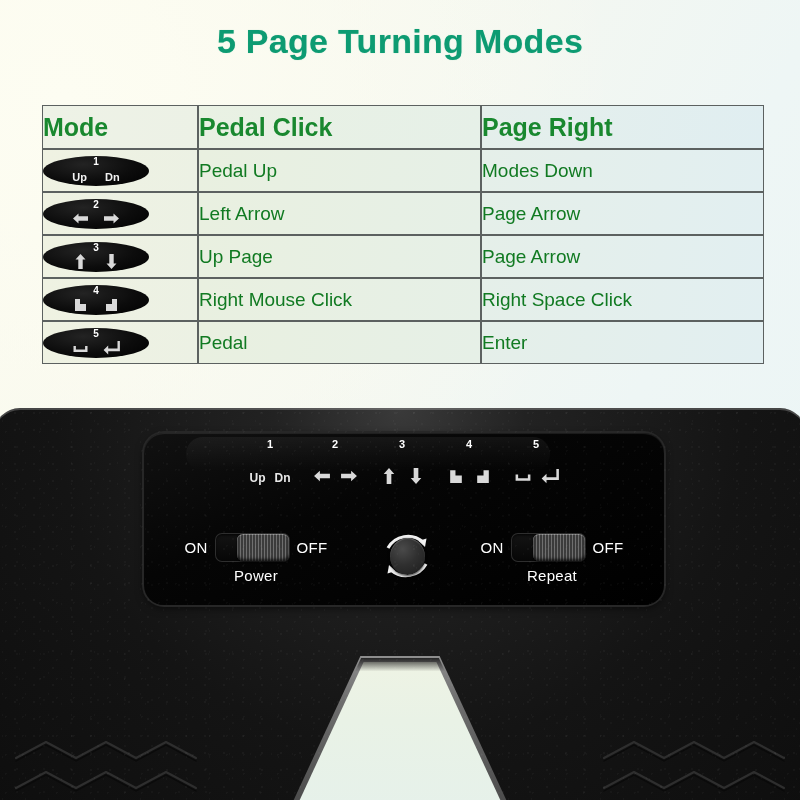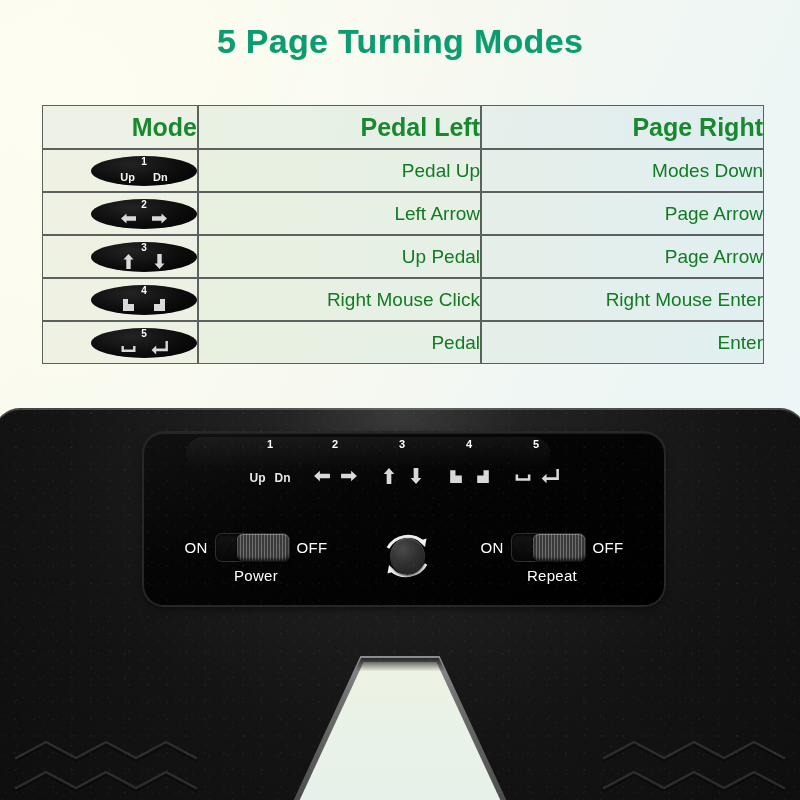--- a/index.html
+++ b/index.html
@@ -51,21 +51,21 @@
     top: 105px;
     width: 716px;
     border-collapse: separate;
     border-spacing: 0;
     table-layout: fixed;
   }
   #mode-table td, #mode-table th {
     border: 1.5px solid #5c6160;
     padding: 0;
     margin: 0;
-    text-align: right;
+    text-align: left;
     vertical-align: middle;
     background-clip: padding-box;
   }
   #mode-table th {
     height: 42px;
     font-family: "Liberation Sans Narrow", "Liberation Sans", sans-serif;
     font-size: 25px;
     font-weight: bold;
     color: #19882f;
   }
@@ -352,21 +352,21 @@
 <body>
 
 <div id="page">
 
   <div id="title">5 Page Turning Modes</div>
 
   <table id="mode-table">
     <thead>
       <tr>
         <th class="col-mode hdr w-mode">Mode</th>
-        <th class="col-left hdr w-left">Pedal Left</th>
+        <th class="col-left hdr w-left">Pedal Click</th>
         <th class="col-right hdr w-right">Page Right</th>
       </tr>
     </thead>
     <tbody id="table-body">
 
     <tr>
           <td class="col-mode w-mode"><span class="pill"><span class="num">1</span><span class="updn">
                 <span>Up</span>
                 <span>Dn</span>
               </span></span></td>
@@ -387,34 +387,34 @@
         </tr>
         <tr>
           <td class="col-mode w-mode"><span class="pill"><span class="num">3</span><span class="glyphs">
                 <svg width="17" height="17" viewBox="0 0 17 17" class="gly">
                   <path d="M8.5 1 L13.5 6.5 L10.7 6.5 L10.7 16 L6.3 16 L6.3 6.5 L3.5 6.5 Z" fill="#d9d9d9"></path>
                 </svg>
                 <svg width="17" height="17" viewBox="0 0 17 17" class="gly">
                   <path d="M8.5 16 L13.5 10.5 L10.7 10.5 L10.7 1 L6.3 1 L6.3 10.5 L3.5 10.5 Z" fill="#d9d9d9"></path>
                 </svg>
               </span></span></td>
-          <td class="col-left w-left">Up Pedal</td>
+          <td class="col-left w-left">Up Page</td>
           <td class="col-right w-right">Page Arrow</td>
         </tr>
         <tr>
           <td class="col-mode w-mode"><span class="pill"><span class="num">4</span><span class="glyphs">
                 <svg width="17" height="17" viewBox="0 0 17 17" class="gly">
                   <path d="M3 3 L8 3 L8 8 L14 8 L14 15 L3 15 Z" fill="#d9d9d9"></path>
                 </svg>
                 <svg width="17" height="17" viewBox="0 0 17 17" class="gly">
                   <path d="M9 3 L14 3 L14 15 L3 15 L3 8 L9 8 Z" fill="#d9d9d9"></path>
                 </svg>
               </span></span></td>
           <td class="col-left w-left">Right Mouse Click</td>
-          <td class="col-right w-right">Right Mouse Enter</td>
+          <td class="col-right w-right">Right Space Click</td>
         </tr>
         <tr>
           <td class="col-mode w-mode"><span class="pill"><span class="num">5</span><span class="glyphs">
                 <svg width="17" height="17" viewBox="0 0 17 17" class="gly">
                   <path d="M1.5 7 L3.9 7 L3.9 10.6 L13.1 10.6 L13.1 7 L15.5 7 L15.5 13 L1.5 13 Z" fill="#d9d9d9"></path>
                 </svg>
                 <svg width="17" height="17" viewBox="0 0 17 17" class="gly">
                   <path d="M14.5 2 L14.5 9.6 L5.2 9.6 L5.2 6.4 L0.6 10.9 L5.2 15.4 L5.2 12.2 L16.9 12.2 L16.9 2 Z" fill="#d9d9d9"></path>
                 </svg>
               </span></span></td>

